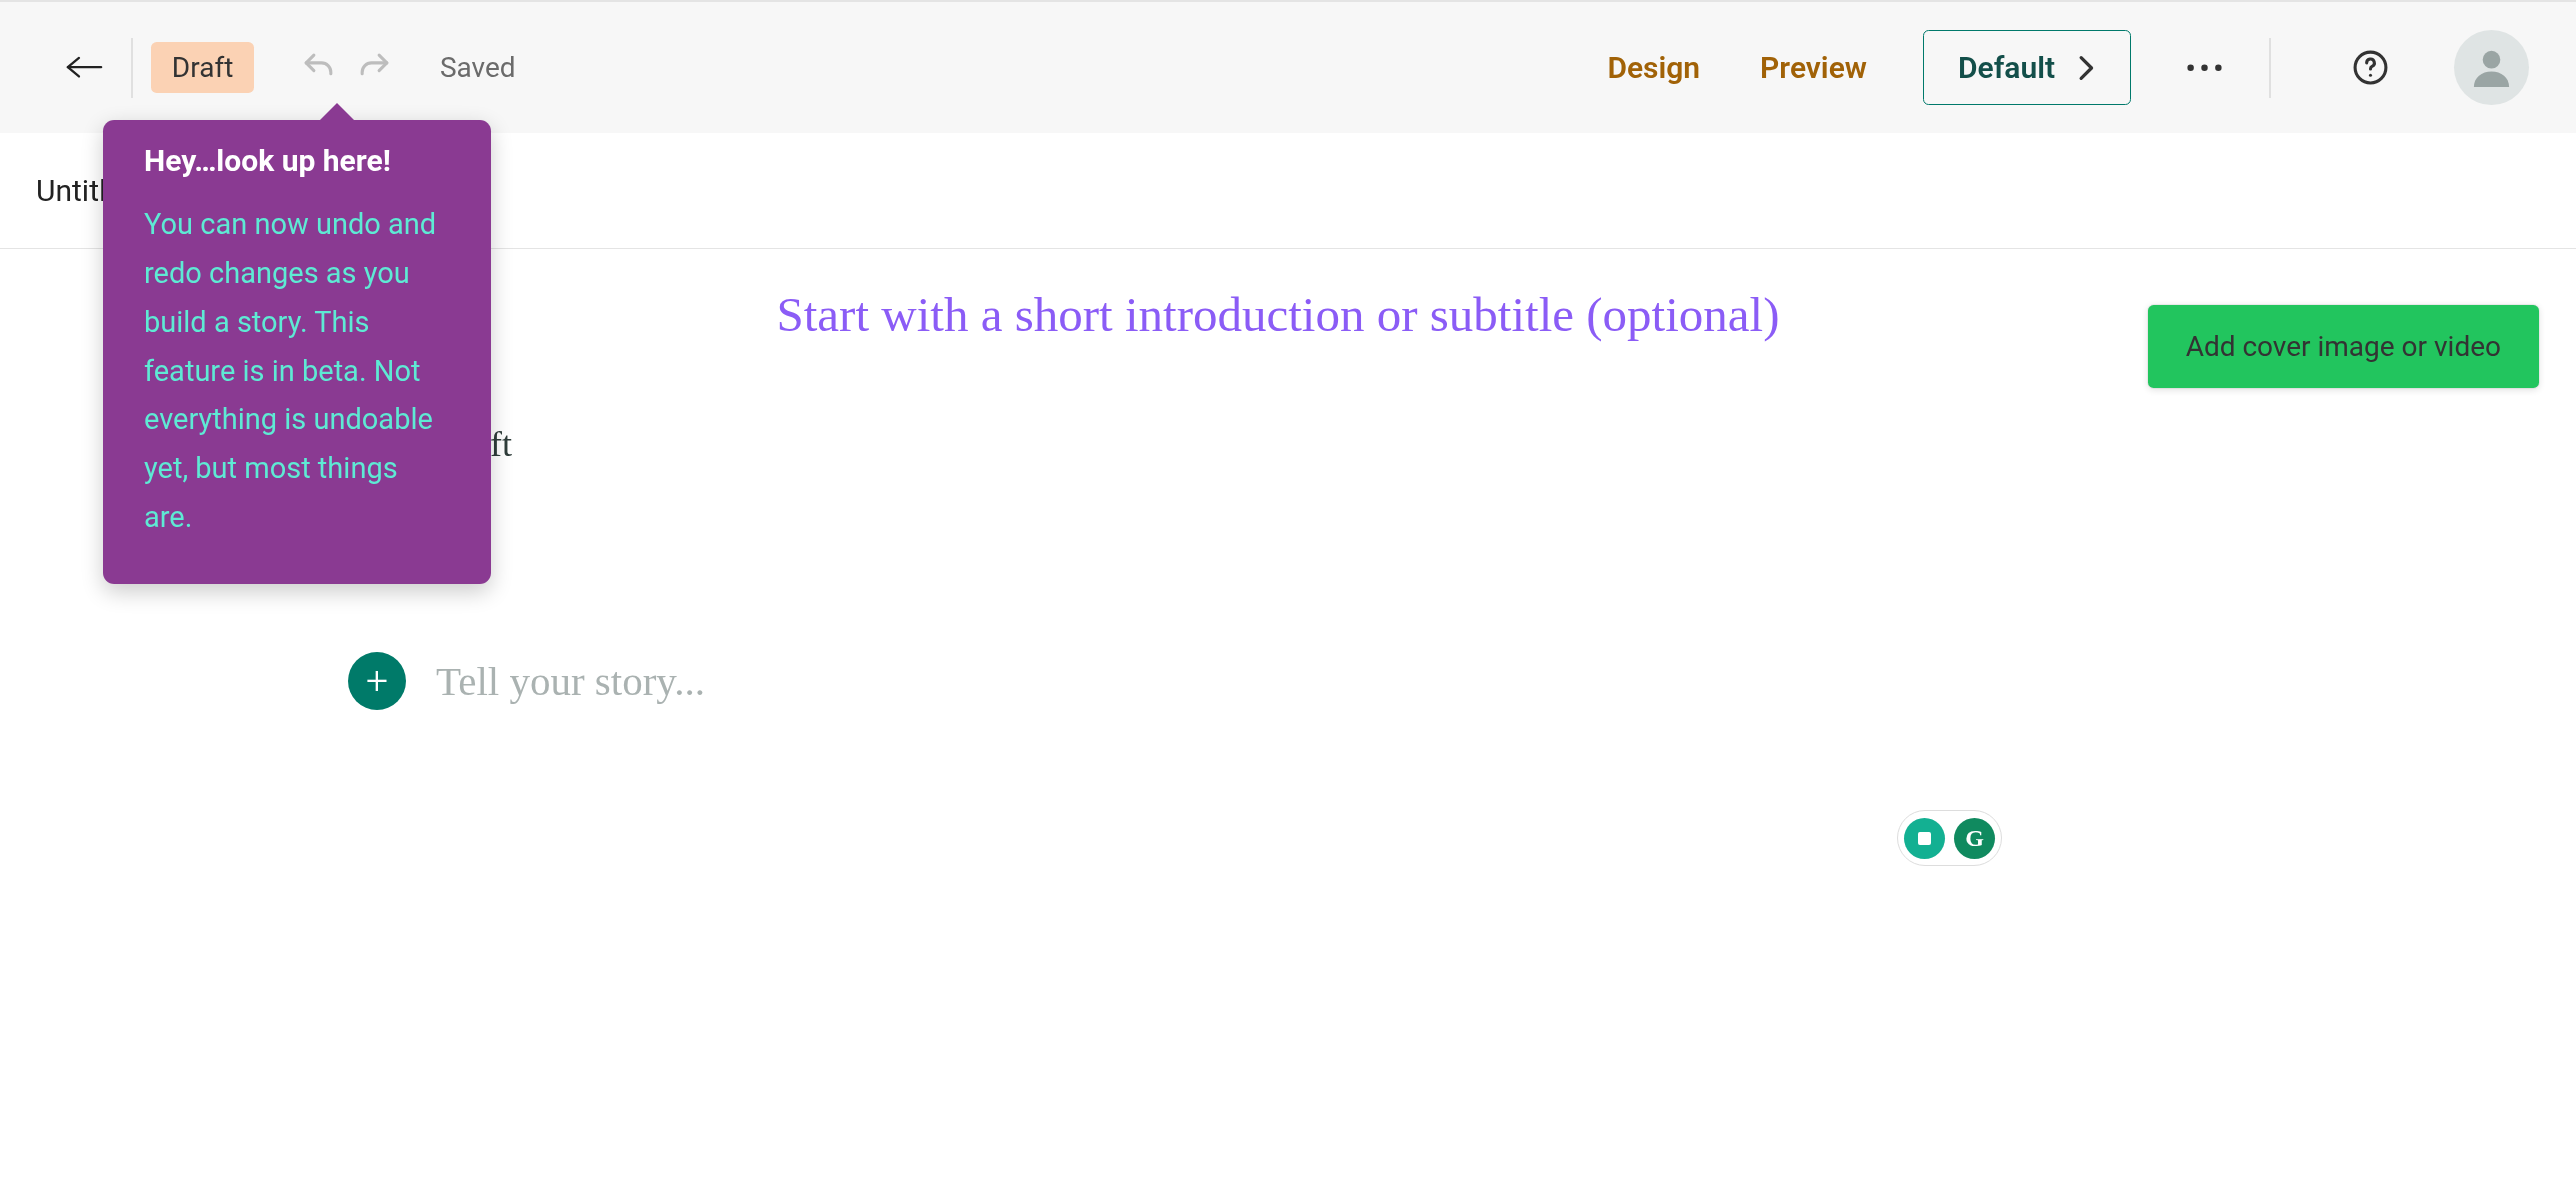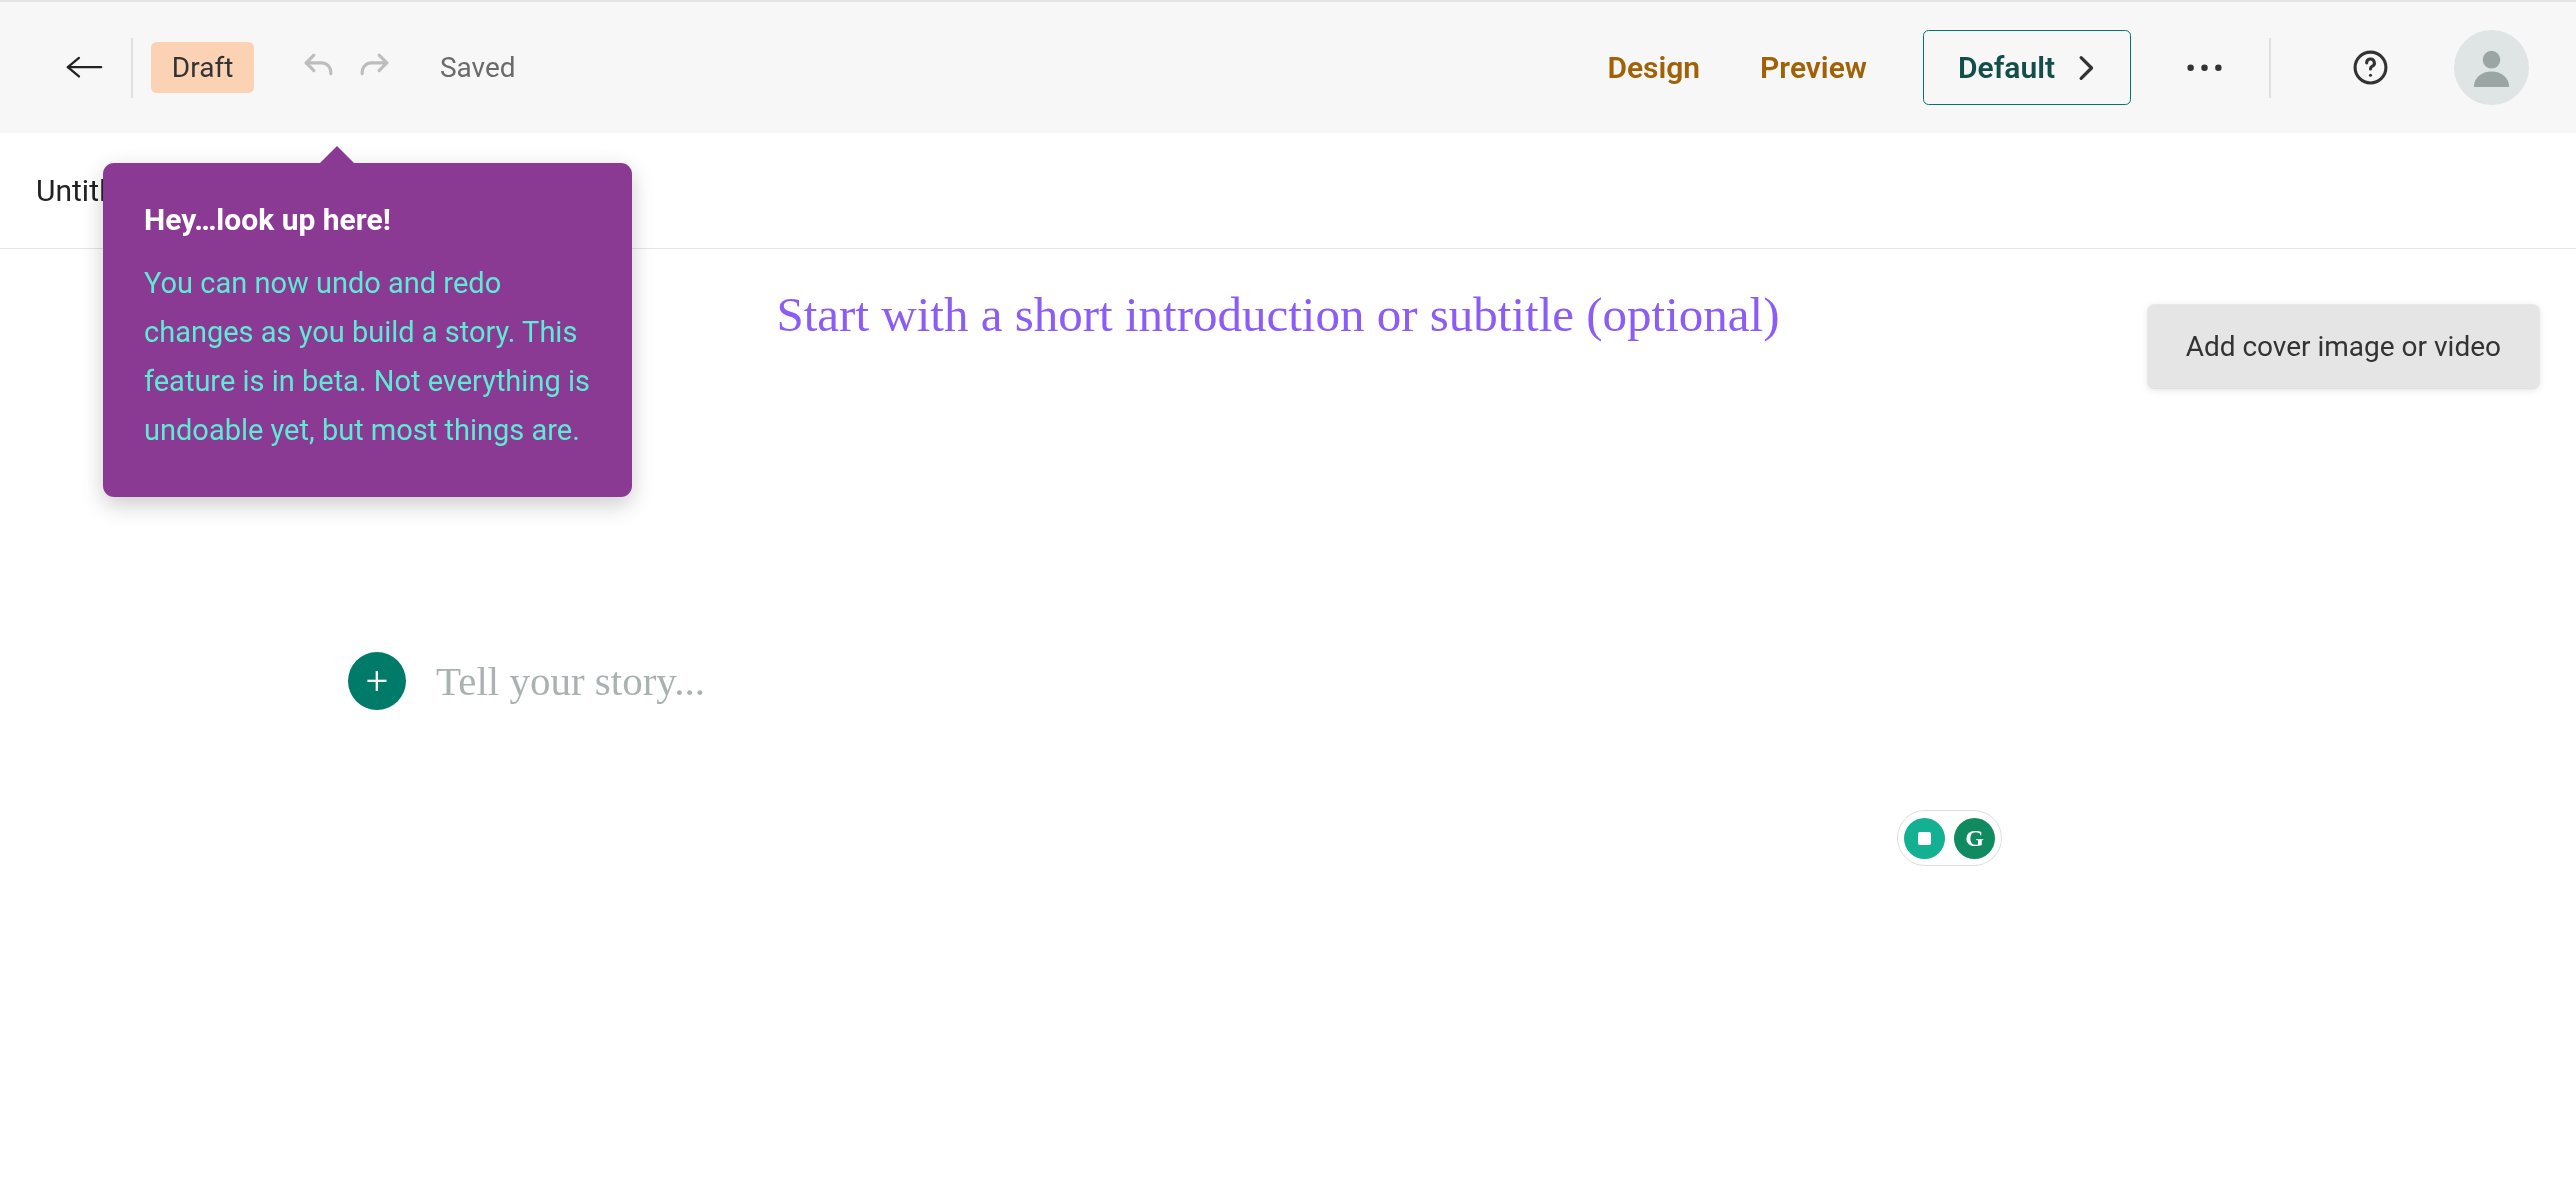--- a/index.html
+++ b/index.html
@@ -100,28 +100,27 @@
     padding-left: 36px;
     font-size: 30px;
     color: #222;
   }
   .tab-item { cursor: pointer; }
   
   .tooltip {
     position: absolute;
     left: 103px;
     top: 120px;
-    width: 529px;
+    width: 388px;
     background: #8a3a92;
     color: #fff;
     border-radius: 11.2px;
-    padding: 39px 41px 43px 41px;
+    padding: 23px 41px 43px 41px;
     z-index: 30;
     box-shadow: 0 7.5px 22.4px rgba(0,0,0,0.2);
-    margin-top: 43px;
   }
   .tooltip::before {
     content: "";
     position: absolute;
     top: -17px;
     left: 217px;
     width: 0;
     height: 0;
     border-left: 17px solid transparent;
     border-right: 17px solid transparent;
@@ -139,21 +138,21 @@
   }
   
   .editor-wrap {
     position: relative;
     padding-top: 37px;
   }
   .cover-btn {
     position: absolute;
     top: 56px;
     right: 37px;
-    background: #e5e5e5;
+    background: #22c55e;
     border: 0.9px solid transparent;
     box-shadow: 0 1.9px 7.5px rgba(0,0,0,0.12), 0 0 0 0.9px rgba(0,0,0,0.05);
     padding: 24px 37px;
     font-size: 28px;
     color: #333;
     border-radius: 5.6px;
     cursor: pointer;
   }
   .content-col {
     margin-left: 436px;

